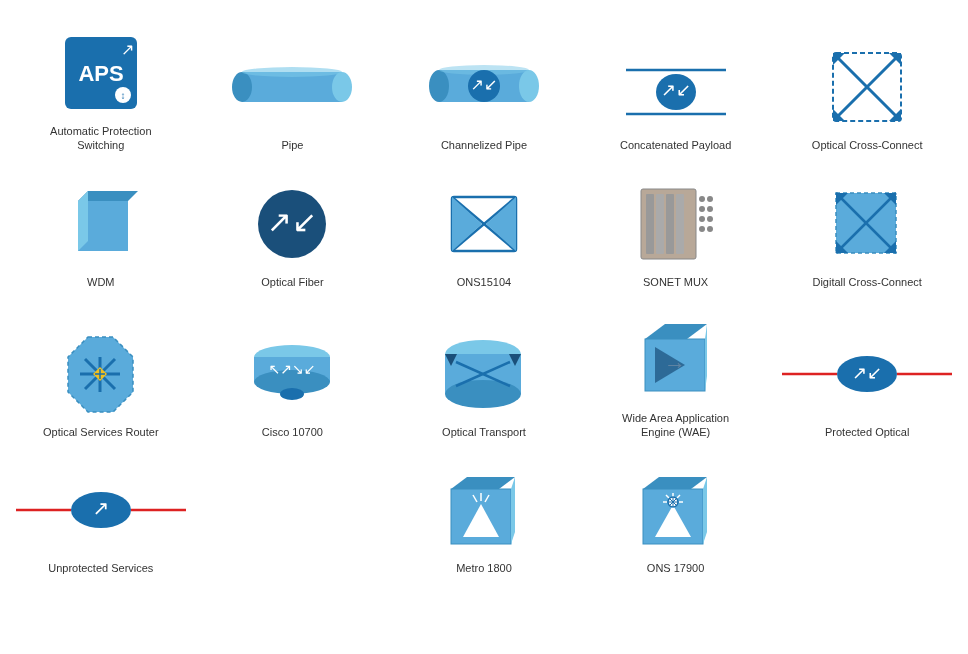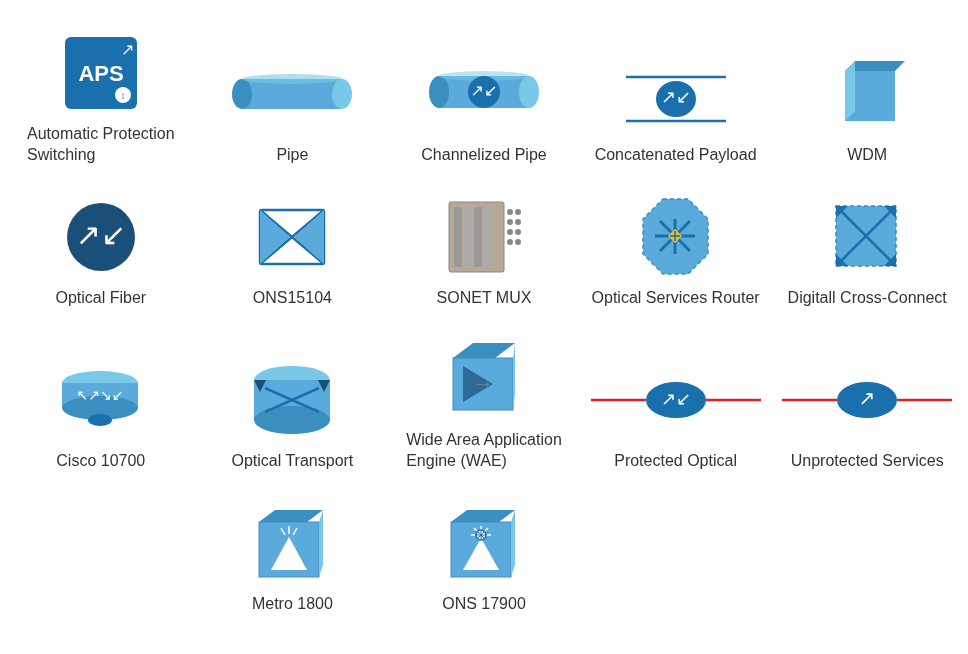--- a/index.html
+++ b/index.html
@@ -25,22 +25,23 @@
       cursor: pointer;
     }
     .icon-wrap {
       display: flex;
       align-items: center;
       justify-content: center;
       margin-bottom: 6px;
       height: 90px;
     }
     .label {
-      font-size: 16px;
+      font-size: 11px;
       color: #333;
+      text-align: center;
       line-height: 1.3;
     }
   </style>
 </head>
 <body>
 
 <div class="grid">
 
   <div class="item">
     <div class="icon-wrap">
@@ -96,20 +97,37 @@
 
         <ellipse cx="60" cy="40" rx="20" ry="18" fill="#1a6fad"></ellipse>
         <text x="60" y="44" text-anchor="middle" fill="white" font-size="18">↗↙</text>
 
         <line x1="10" y1="62" x2="110" y2="62" stroke="#1a6fad" stroke-width="2.5"></line>
       </svg>
     </div>
     <div class="label">Concatenated Payload</div>
   </div>
 
+  <div class="item">
+    <div class="icon-wrap">
+      <svg width="72" height="72" viewBox="0 0 72 72">
+
+        <rect x="2" y="2" width="68" height="68" rx="3" fill="none" stroke="#1a6fad" stroke-width="2" stroke-dasharray="5,3"></rect>
+
+        <line x1="6" y1="6" x2="66" y2="66" stroke="#1a6fad" stroke-width="3"></line>
+        <line x1="66" y1="6" x2="6" y2="66" stroke="#1a6fad" stroke-width="3"></line>
+
+        <polygon points="2,2 14,2 2,14" fill="#1a6fad"></polygon>
+        <polygon points="70,2 58,2 70,14" fill="#1a6fad"></polygon>
+        <polygon points="2,70 14,70 2,58" fill="#1a6fad"></polygon>
+        <polygon points="70,70 58,70 70,58" fill="#1a6fad"></polygon>
+      </svg>
+    </div>
+    <div class="label">Optical Cross-Connect</div>
+  </div>
 
   <div class="item">
     <div class="icon-wrap">
       <svg width="85" height="75" viewBox="0 0 85 75">
 
         <polygon points="20,15 70,15 70,65 20,65" fill="#5aabdb"></polygon>
 
         <polygon points="20,15 70,15 80,5 30,5" fill="#3a8fc0"></polygon>
 
         <polygon points="20,15 30,5 30,55 20,65" fill="#7ac8e8"></polygon>
@@ -166,54 +184,54 @@
         <circle cx="66" cy="45" r="3" fill="#888"></circle>
         <circle cx="74" cy="45" r="3" fill="#888"></circle>
       </svg>
     </div>
     <div class="label">SONET MUX</div>
   </div>
 
 
   <div class="item">
     <div class="icon-wrap">
+      <svg width="82" height="82" viewBox="0 0 82 82">
+
+        <rect x="10" y="10" width="60" height="60" fill="#5aabdb" stroke="#3a8fc0" stroke-width="1.5" stroke-dasharray="4,3"></rect>
+
+        <line x1="10" y1="10" x2="70" y2="70" stroke="#1a6fad" stroke-width="2.5"></line>
+        <line x1="70" y1="10" x2="10" y2="70" stroke="#1a6fad" stroke-width="2.5"></line>
+
+        <polygon points="10,10 22,10 10,22" fill="#1a6fad"></polygon>
+        <polygon points="70,10 58,10 70,22" fill="#1a6fad"></polygon>
+        <polygon points="10,70 22,70 10,58" fill="#1a6fad"></polygon>
+        <polygon points="70,70 58,70 70,58" fill="#1a6fad"></polygon>
+      </svg>
+    </div>
+    <div class="label">Digitall Cross-Connect</div>
+  </div>
+
+  <div class="item">
+    <div class="icon-wrap">
       <svg width="85" height="85" viewBox="0 0 85 85">
 
         <polygon points="30,5 55,5 75,25 75,60 55,80 30,80 10,60 10,25" fill="#5aabdb" stroke="#3a8fc0" stroke-width="1.5" stroke-dasharray="4,3"></polygon>
 
         <line x1="42" y1="25" x2="42" y2="60" stroke="#1a6fad" stroke-width="3"></line>
         <line x1="22" y1="42" x2="62" y2="42" stroke="#1a6fad" stroke-width="3"></line>
         <line x1="27" y1="27" x2="57" y2="57" stroke="#1a6fad" stroke-width="3"></line>
         <line x1="57" y1="27" x2="27" y2="57" stroke="#1a6fad" stroke-width="3"></line>
 
         <polygon points="42,35 49,42 42,49 35,42" fill="#f0c020"></polygon>
 
         <line x1="42" y1="37" x2="42" y2="47" stroke="#1a6fad" stroke-width="1.5"></line>
         <line x1="37" y1="42" x2="47" y2="42" stroke="#1a6fad" stroke-width="1.5"></line>
       </svg>
     </div>
     <div class="label">Optical Services Router</div>
-  </div>
-
-  <div class="item">
-    <div class="icon-wrap">
-      <svg width="82" height="82" viewBox="0 0 82 82">
-
-        <rect x="10" y="10" width="60" height="60" fill="#5aabdb" stroke="#3a8fc0" stroke-width="1.5" stroke-dasharray="4,3"></rect>
-
-        <line x1="10" y1="10" x2="70" y2="70" stroke="#1a6fad" stroke-width="2.5"></line>
-        <line x1="70" y1="10" x2="10" y2="70" stroke="#1a6fad" stroke-width="2.5"></line>
-
-        <polygon points="10,10 22,10 10,22" fill="#1a6fad"></polygon>
-        <polygon points="70,10 58,10 70,22" fill="#1a6fad"></polygon>
-        <polygon points="10,70 22,70 10,58" fill="#1a6fad"></polygon>
-        <polygon points="70,70 58,70 70,58" fill="#1a6fad"></polygon>
-      </svg>
-    </div>
-    <div class="label">Digitall Cross-Connect</div>
   </div>
 
   <div class="item">
     <div class="icon-wrap">
       <svg width="85" height="70" viewBox="0 0 85 70">
 
         <ellipse cx="42" cy="18" rx="38" ry="12" fill="#7ac8e8"></ellipse>
         <rect x="4" y="18" width="76" height="25" fill="#5aabdb"></rect>
         <ellipse cx="42" cy="43" rx="38" ry="12" fill="#3a8fc0"></ellipse>
 

